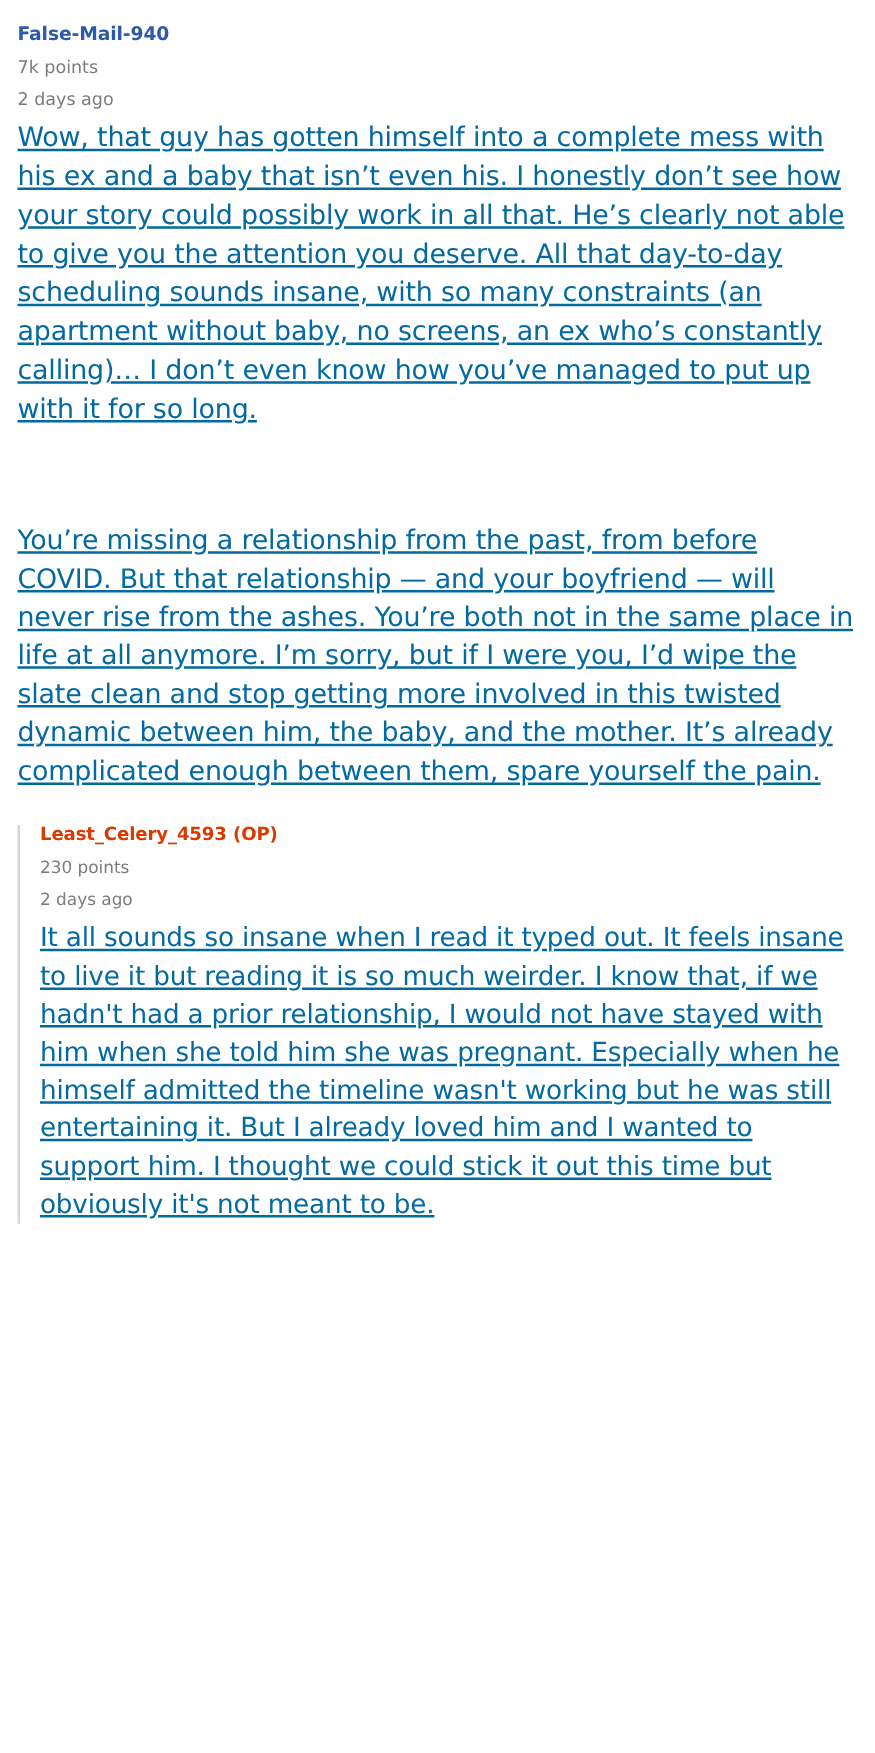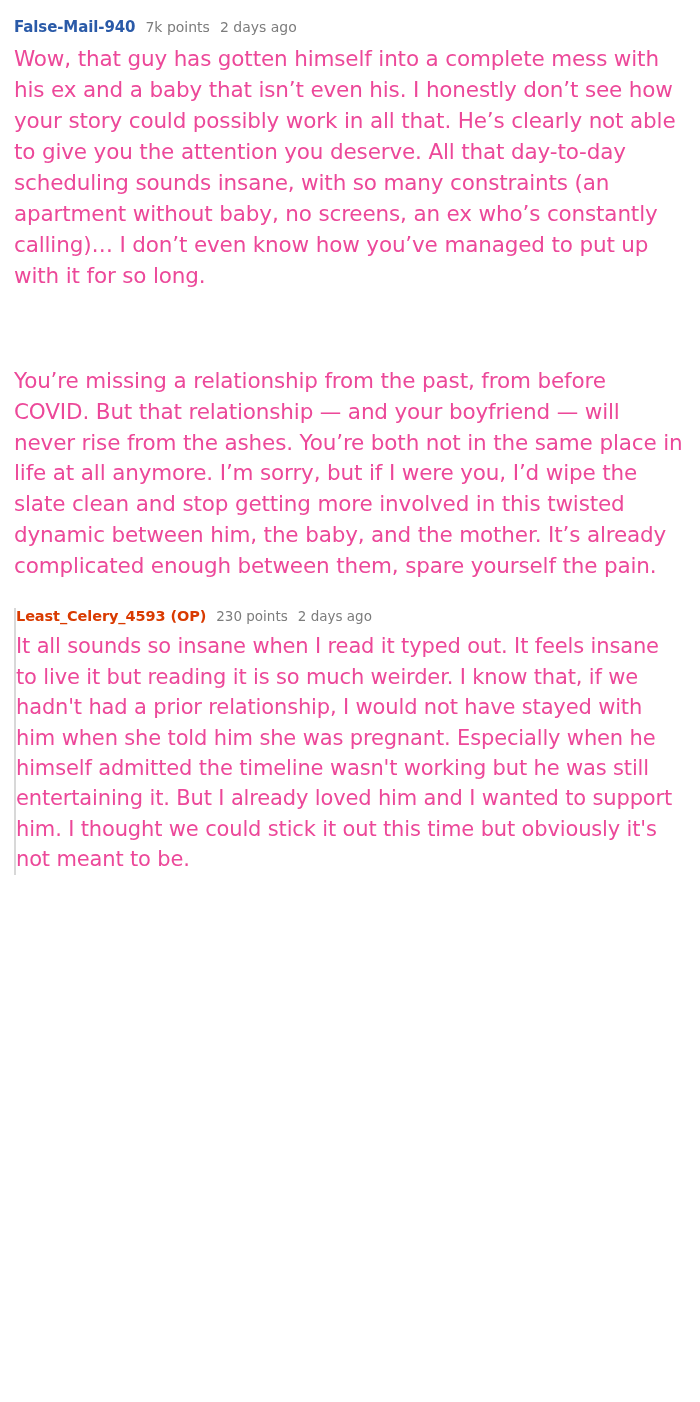--- a/index.html
+++ b/index.html
@@ -21,49 +21,51 @@
   }
   .comment {
     position: relative;
   }
   .comment-header {
     display: flex;
     align-items: baseline;
     gap: 10px;
     margin-bottom: 8px;
     white-space: nowrap;
+    flex-direction: column;
   }
   .author {
     font-size: 15px;
     font-weight: bold;
     color: #2a5aa8;
     letter-spacing: -0.1px;
   }
   .author.op {
     color: #d93a00;
   }
   .meta {
     font-size: 14px;
     color: #7c7c7c;
   }
   .body {
     font-size: 21.5px;
     line-height: 1.44;
-    color: #ec4899;
+    color: #0369a1;
     letter-spacing: -0.15px;
+    text-decoration: underline;
   }
   .body p {
     margin: 0 0 0 0;
   }
   .para-gap {
     height: 74px;
   }
   .reply {
     margin-top: 26px;
-    padding-left: 0;
+    padding-left: 16px;
     border-left: 2px solid #d8d8d8;
   }
   .reply .body {
     font-size: 21px;
     line-height: 1.45;
   }
   .reply .comment-header {
     margin-bottom: 7px;
   }
   .reply .author {

